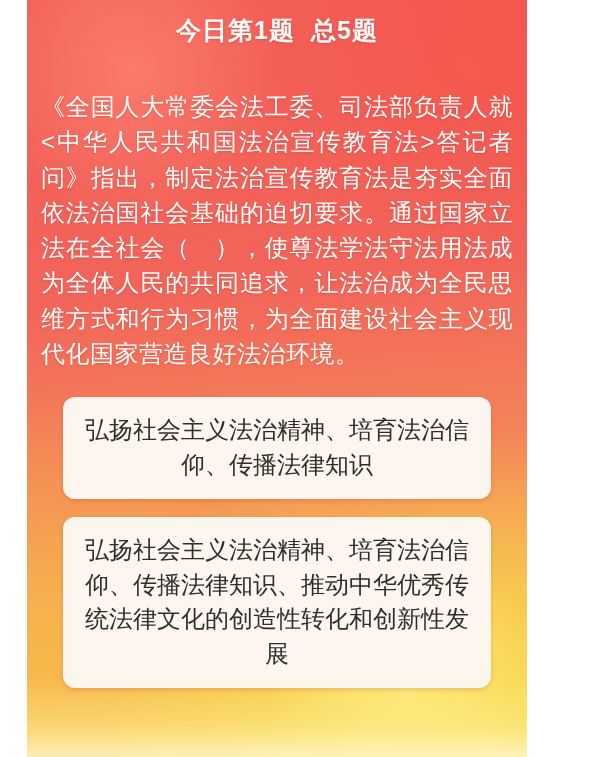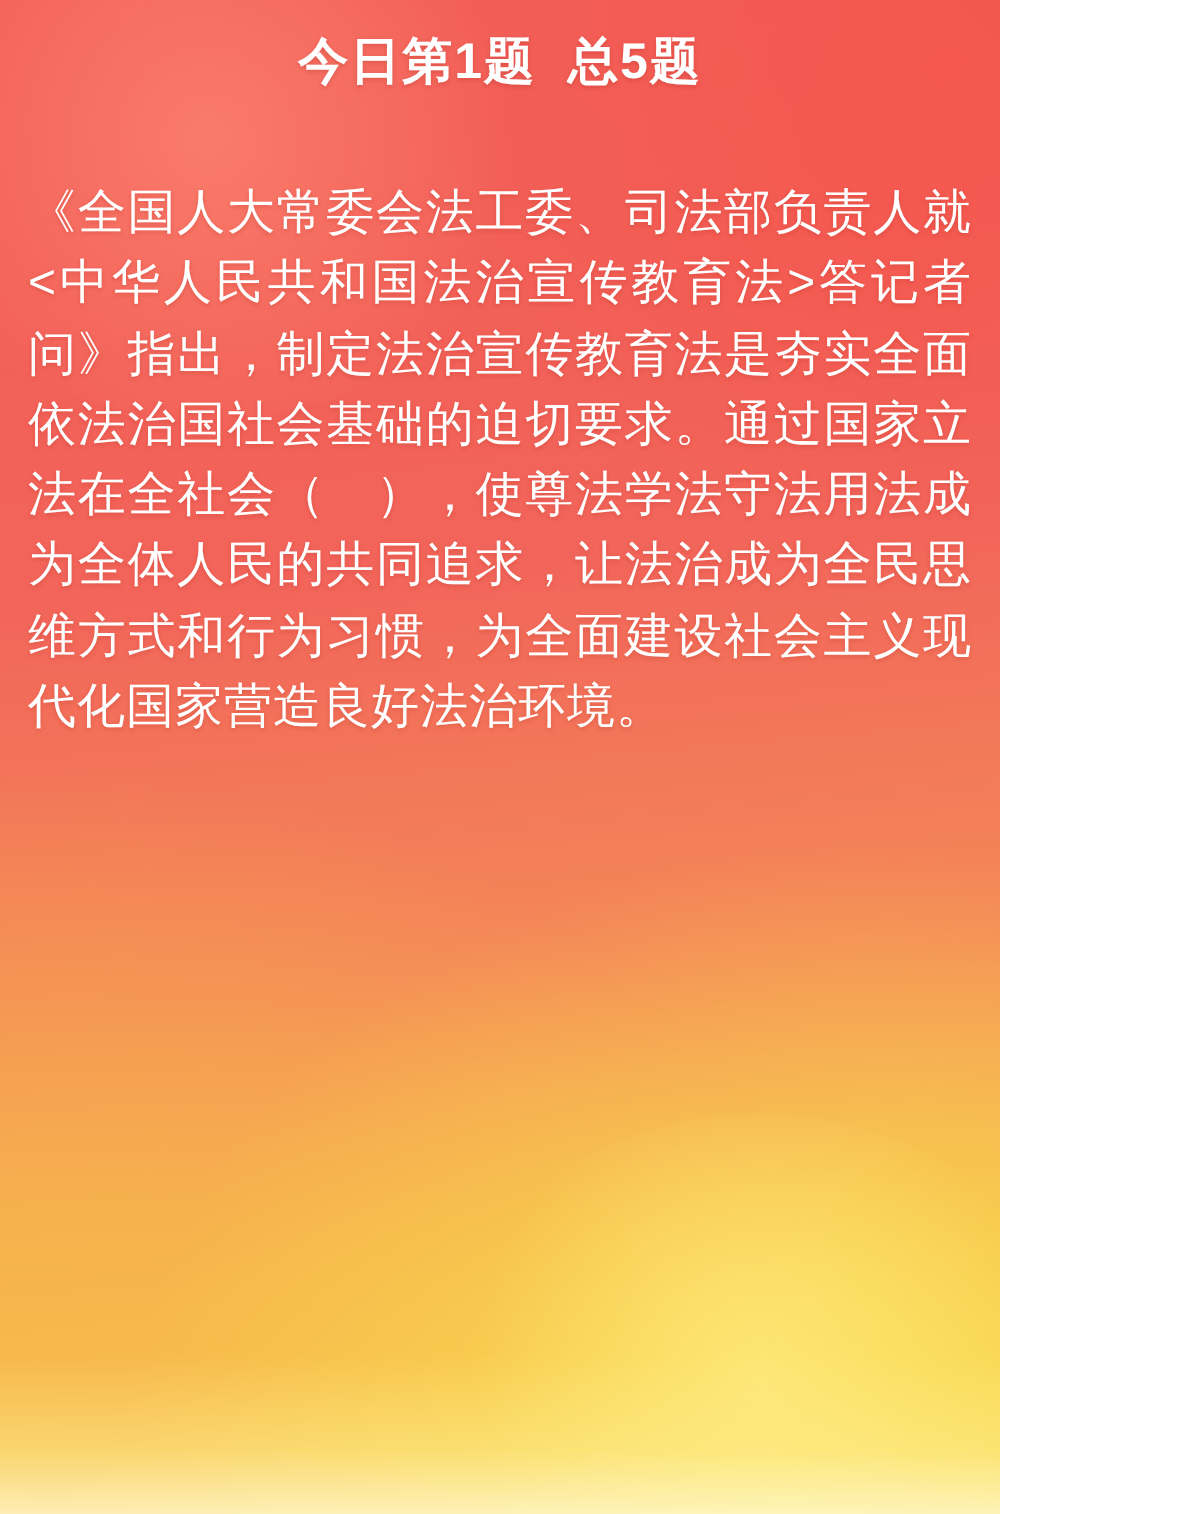--- a/index.html
+++ b/index.html
@@ -17,20 +17,21 @@
     width: 500px;
     height: 757px;
     box-sizing: border-box;
     overflow: hidden;
     background:
       radial-gradient(ellipse 120% 70% at 12% 0%, #f4615a 0%, rgba(244,97,90,0) 62%),
       radial-gradient(ellipse 90% 55% at 95% 4%, #f3574f 0%, rgba(243,87,79,0) 60%),
       radial-gradient(ellipse 110% 60% at 85% 95%, #f9d94e 0%, rgba(249,217,78,0) 65%),
       radial-gradient(ellipse 120% 70% at 5% 100%, #f7b64a 0%, rgba(247,182,74,0) 70%),
       linear-gradient(175deg, #f05a52 0%, #f2655a 38%, #f48a58 64%, #f6b84f 82%, #fbe05a 100%);
+    margin-left: 27px;
   }
   .glow {
     position: absolute;
     border-radius: 50%;
     pointer-events: none;
   }
   .glow-a {
     left: -60px; top: -70px;
     width: 330px; height: 280px;
     background: radial-gradient(circle at 50% 50%, rgba(255,145,120,0.55) 0%, rgba(255,145,120,0) 70%);
@@ -114,15 +115,19 @@
   <div class="glow glow-a"></div>
   <div class="glow glow-b"></div>
   <div class="glow glow-c"></div>
 
   <div class="progress-header">
     <span class="seg">今日第</span><span class="seg">1</span><span class="seg">题</span><span class="gap"></span><span class="seg">总</span><span class="seg">5</span><span class="seg">题</span>
   </div>
 
   <div class="question-block">《全国人大常委会法工委、司法部负责人就&lt;中华人民共和国法治宣传教育法&gt;答记者问》指出，制定法治宣传教育法是夯实全面依法治国社会基础的迫切要求。通过国家立法在全社会（　），使尊法学法守法用法成为全体人民的共同追求，让法治成为全民思维方式和行为习惯，为全面建设社会主义现代化国家营造良好法治环境。</div>
 
+  <div class="options">
+    <div class="option">弘扬社会主义法治精神、培育法治信仰、传播法律知识</div>
+    <div class="option">弘扬社会主义法治精神、培育法治信仰、传播法律知识、推动中华优秀传统法律文化的创造性转化和创新性发展</div>
+  </div>
 
   <div class="bottom-fade"></div>
 </div>
 
 </body></html>

